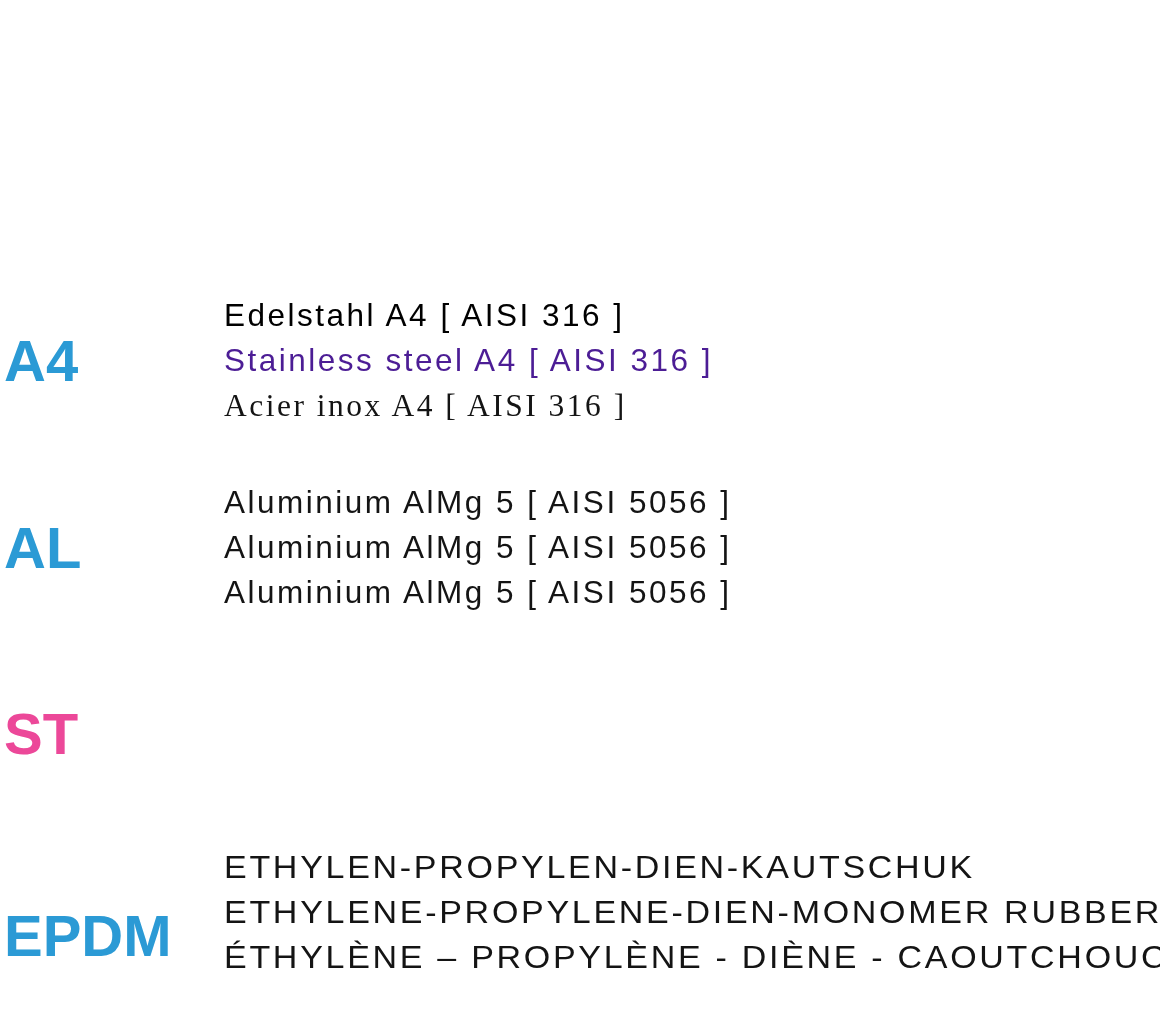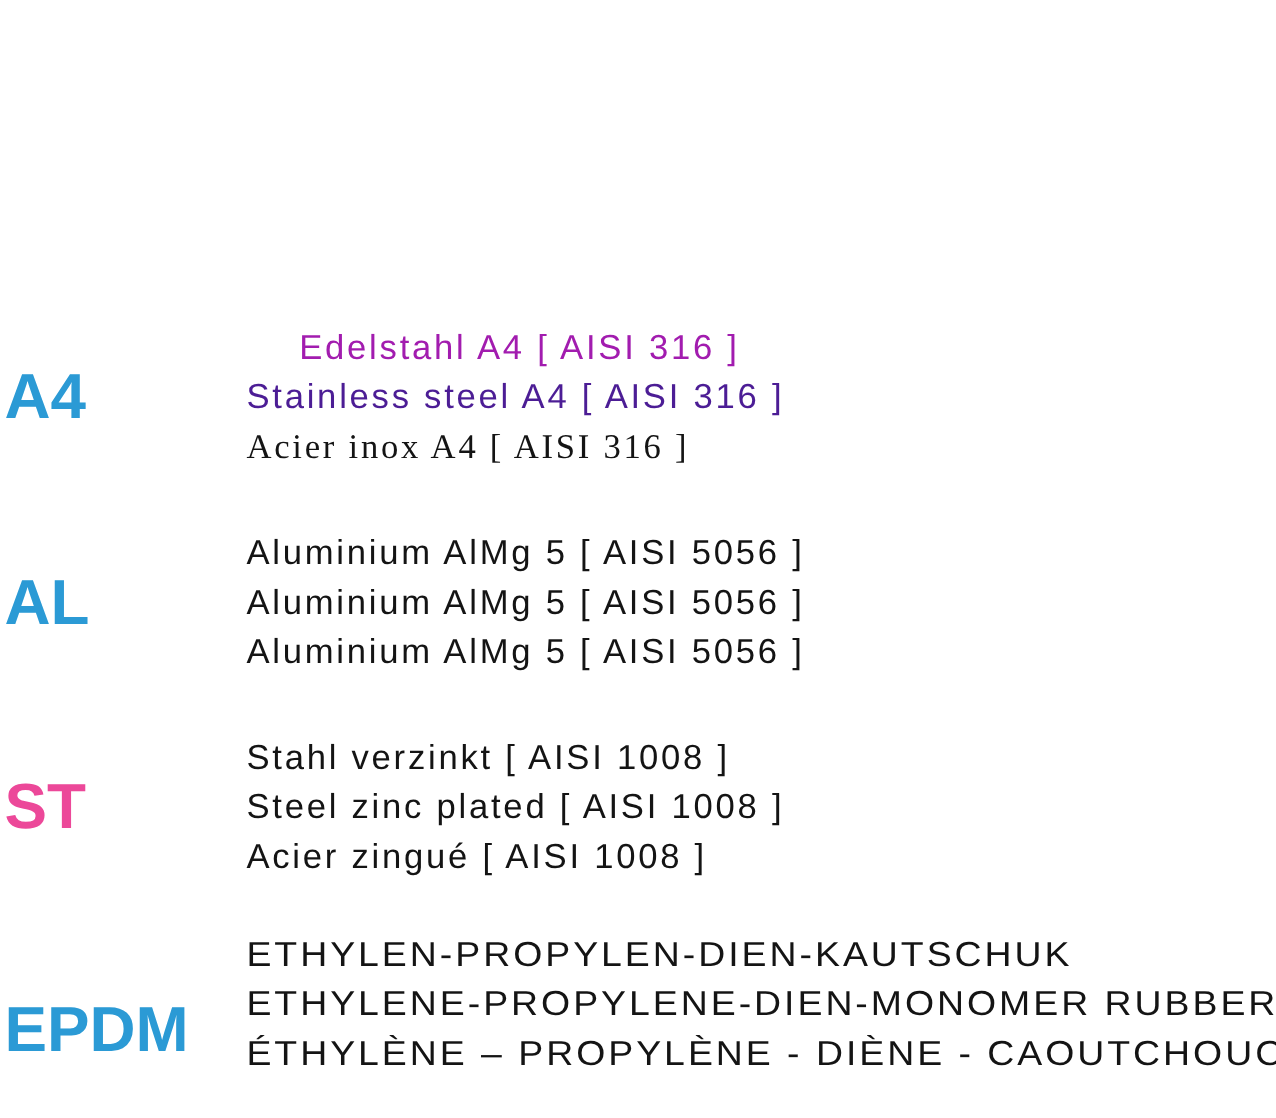--- a/index.html
+++ b/index.html
@@ -56,42 +56,37 @@
 </style>
 </head>
 <body>
 
 <div class="canvas">
 
 
   <div class="material-row" style="top:293px">
     <div class="code" style="color: rgb(43, 154, 213);">A4</div>
     <div class="desc">
-      <div class="line" style="color: #a21caf; margin-left: 48px;">Edelstahl A4 [ AISI 316 ]</div>
+      <div class="line" style="color: #000000;">Edelstahl A4 [ AISI 316 ]</div>
       <div class="line" style="color: #4c1d95;">Stainless steel A4 [ AISI 316 ]</div>
       <div class="line" style="color: rgb(20, 20, 20); font-family: Liberation Serif, serif;">Acier inox A4 [ AISI 316 ]</div>
     </div>
   </div>
 
   <div class="material-row" style="top:480px">
     <div class="code" style="color: rgb(43, 154, 213);">AL</div>
     <div class="desc">
       <div class="line" style="color: rgb(20, 20, 20);">Aluminium AlMg 5 [ AISI 5056 ]</div>
       <div class="line" style="color: rgb(20, 20, 20);">Aluminium AlMg 5 [ AISI 5056 ]</div>
       <div class="line" style="color: rgb(20, 20, 20);">Aluminium AlMg 5 [ AISI 5056 ]</div>
     </div>
   </div>
 
   <div class="material-row" style="top:666px">
     <div class="code" style="color: #ec4899;">ST</div>
-    <div class="desc">
-      <div class="line" style="color: rgb(20, 20, 20);">Stahl verzinkt [ AISI 1008 ]</div>
-      <div class="line" style="color: rgb(20, 20, 20);">Steel zinc plated [ AISI 1008 ]</div>
-      <div class="line" style="color: rgb(20, 20, 20);">Acier zingué [ AISI 1008 ]</div>
-    </div>
   </div>
 
   <div class="material-row row-epdm" style="top:845px">
     <div class="code" style="color: rgb(43, 154, 213); margin-top: 46px;">EPDM</div>
     <div class="desc">
       <div class="line" style="color: rgb(20, 20, 20);">ETHYLEN-PROPYLEN-DIEN-KAUTSCHUK</div>
       <div class="line" style="color: rgb(20, 20, 20);">ETHYLENE-PROPYLENE-DIEN-MONOMER RUBBER</div>
       <div class="line" style="color: rgb(20, 20, 20);">ÉTHYLÈNE – PROPYLÈNE - DIÈNE - CAOUTCHOUC</div>
     </div>
   </div>

